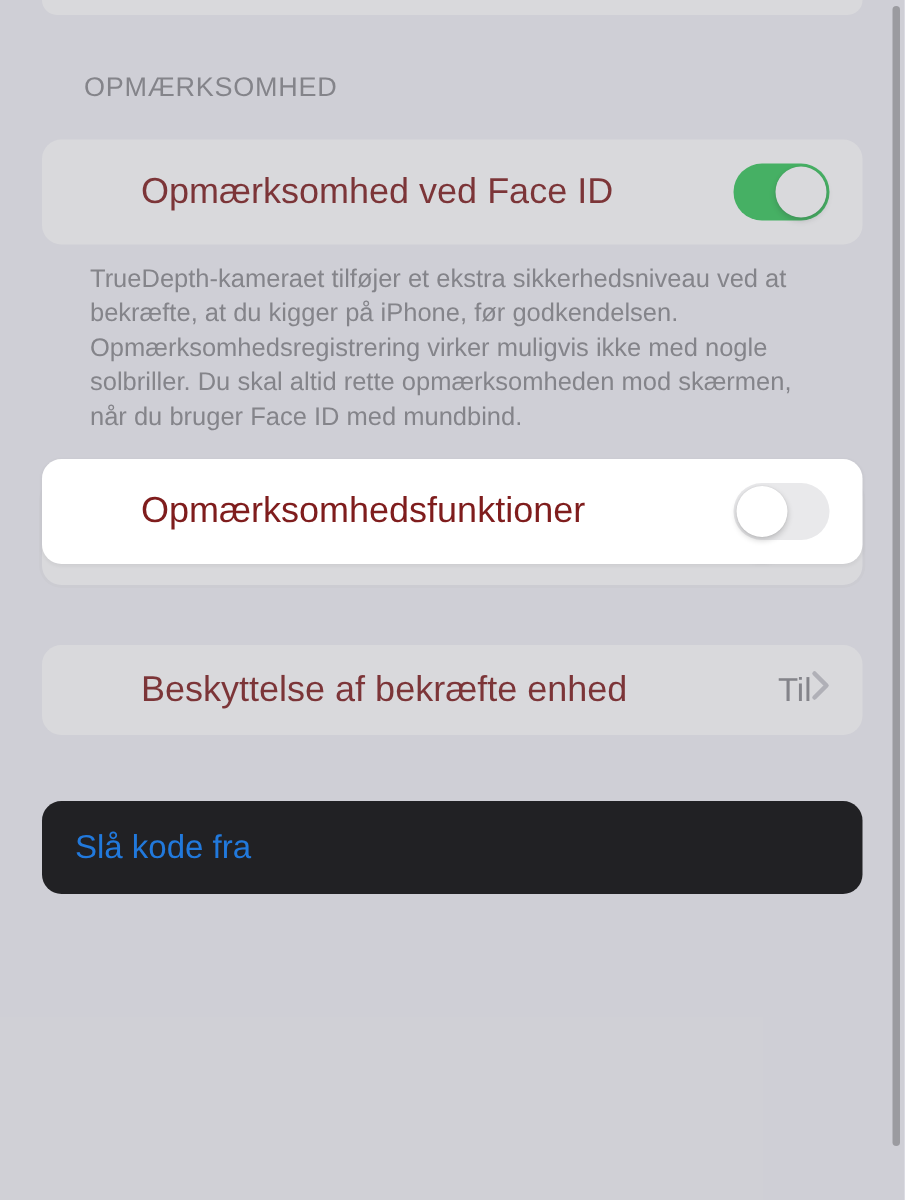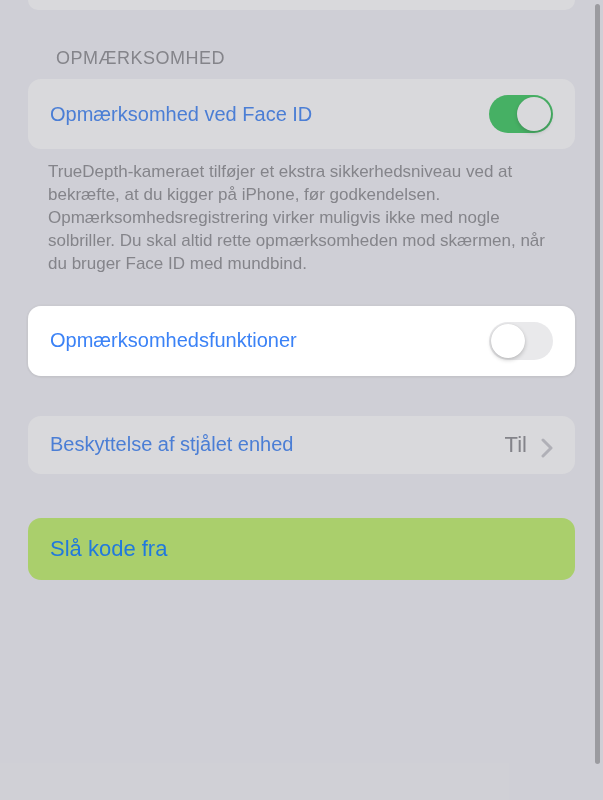--- a/index.html
+++ b/index.html
@@ -26,43 +26,44 @@
       border-radius: 0 0 13px 13px;
       height: 10px;
       margin-bottom: 38px;
     }
     .section-header {
       color: #8a8a8e;
       font-size: 18px;
       font-weight: 400;
       letter-spacing: 0.5px;
       margin-left: 28px;
-      margin-bottom: 10px;
+      margin-bottom: 24px;
     }
     .row {
       background: #fff;
       border-radius: 13px;
       display: flex;
       align-items: center;
       justify-content: space-between;
       padding: 16px 22px;
     }
     .row-label {
-      color: #3b82f6;
-      font-size: 20px;
+      color: #7f1d1d;
+      font-size: 24px;
       font-weight: 400;
+      margin-left: 44px;
     }
     .row.highlighted {
       box-shadow: 0 0 0 2px rgba(0,0,0,0.02);
     }
     .footer-text {
       color: #8a8a8e;
       font-size: 17px;
       line-height: 1.35;
-      margin: 12px 28px 0 20px;
+      margin: 12px 28px 0 32px;
     }
     .spacer-30 { height: 30px; }
     .spacer-40 { height: 40px; }
     .spacer-44 { height: 44px; }
 
     .toggle {
       width: 64px;
       height: 38px;
       border-radius: 19px;
       position: relative;
@@ -88,40 +89,40 @@
     }
     .toggle.off .knob {
       left: 2px;
     }
 
     .row.nav {
       justify-content: space-between;
     }
     .nav-right {
       display: flex;
-      align-items: flex-end;
-      gap: 14px;
+      align-items: flex-start;
     }
     .nav-value {
       color: #8a8a8e;
       font-size: 22px;
     }
     .chevron {
       color: #c7c7cc;
     }
     .chevron svg {
       display: block;
       width: 12px;
       height: 20px;
     }
 
     .linkgroup {
-      background: #bef264;
+      background: #000000;
       border-radius: 13px;
       overflow: hidden;
+      text-decoration: underline;
     }
     .link-row {
       padding: 18px 22px;
     }
     .link-row + .link-row {
       position: relative;
     }
     .link-row + .link-row::before {
       content: "";
       position: absolute;
@@ -187,21 +188,21 @@
     <span class="row-label">Opmærksomhedsfunktioner</span>
     <span class="toggle off">
       <span class="knob"></span>
     </span>
   </div>
 
 
   <div class="spacer-40"></div>
 
   <div class="row nav">
-    <span class="row-label">Beskyttelse af stjålet enhed</span>
+    <span class="row-label">Beskyttelse af bekræfte enhed</span>
     <span class="nav-right">
       <span class="nav-value">Til</span>
       <span class="chevron">
         <svg viewBox="0 0 12 20" fill="none" stroke="currentColor" stroke-width="3" stroke-linecap="round" stroke-linejoin="round">
           <polyline points="2,2 10,10 2,18"></polyline>
         </svg>
       </span>
     </span>
   </div>
 

